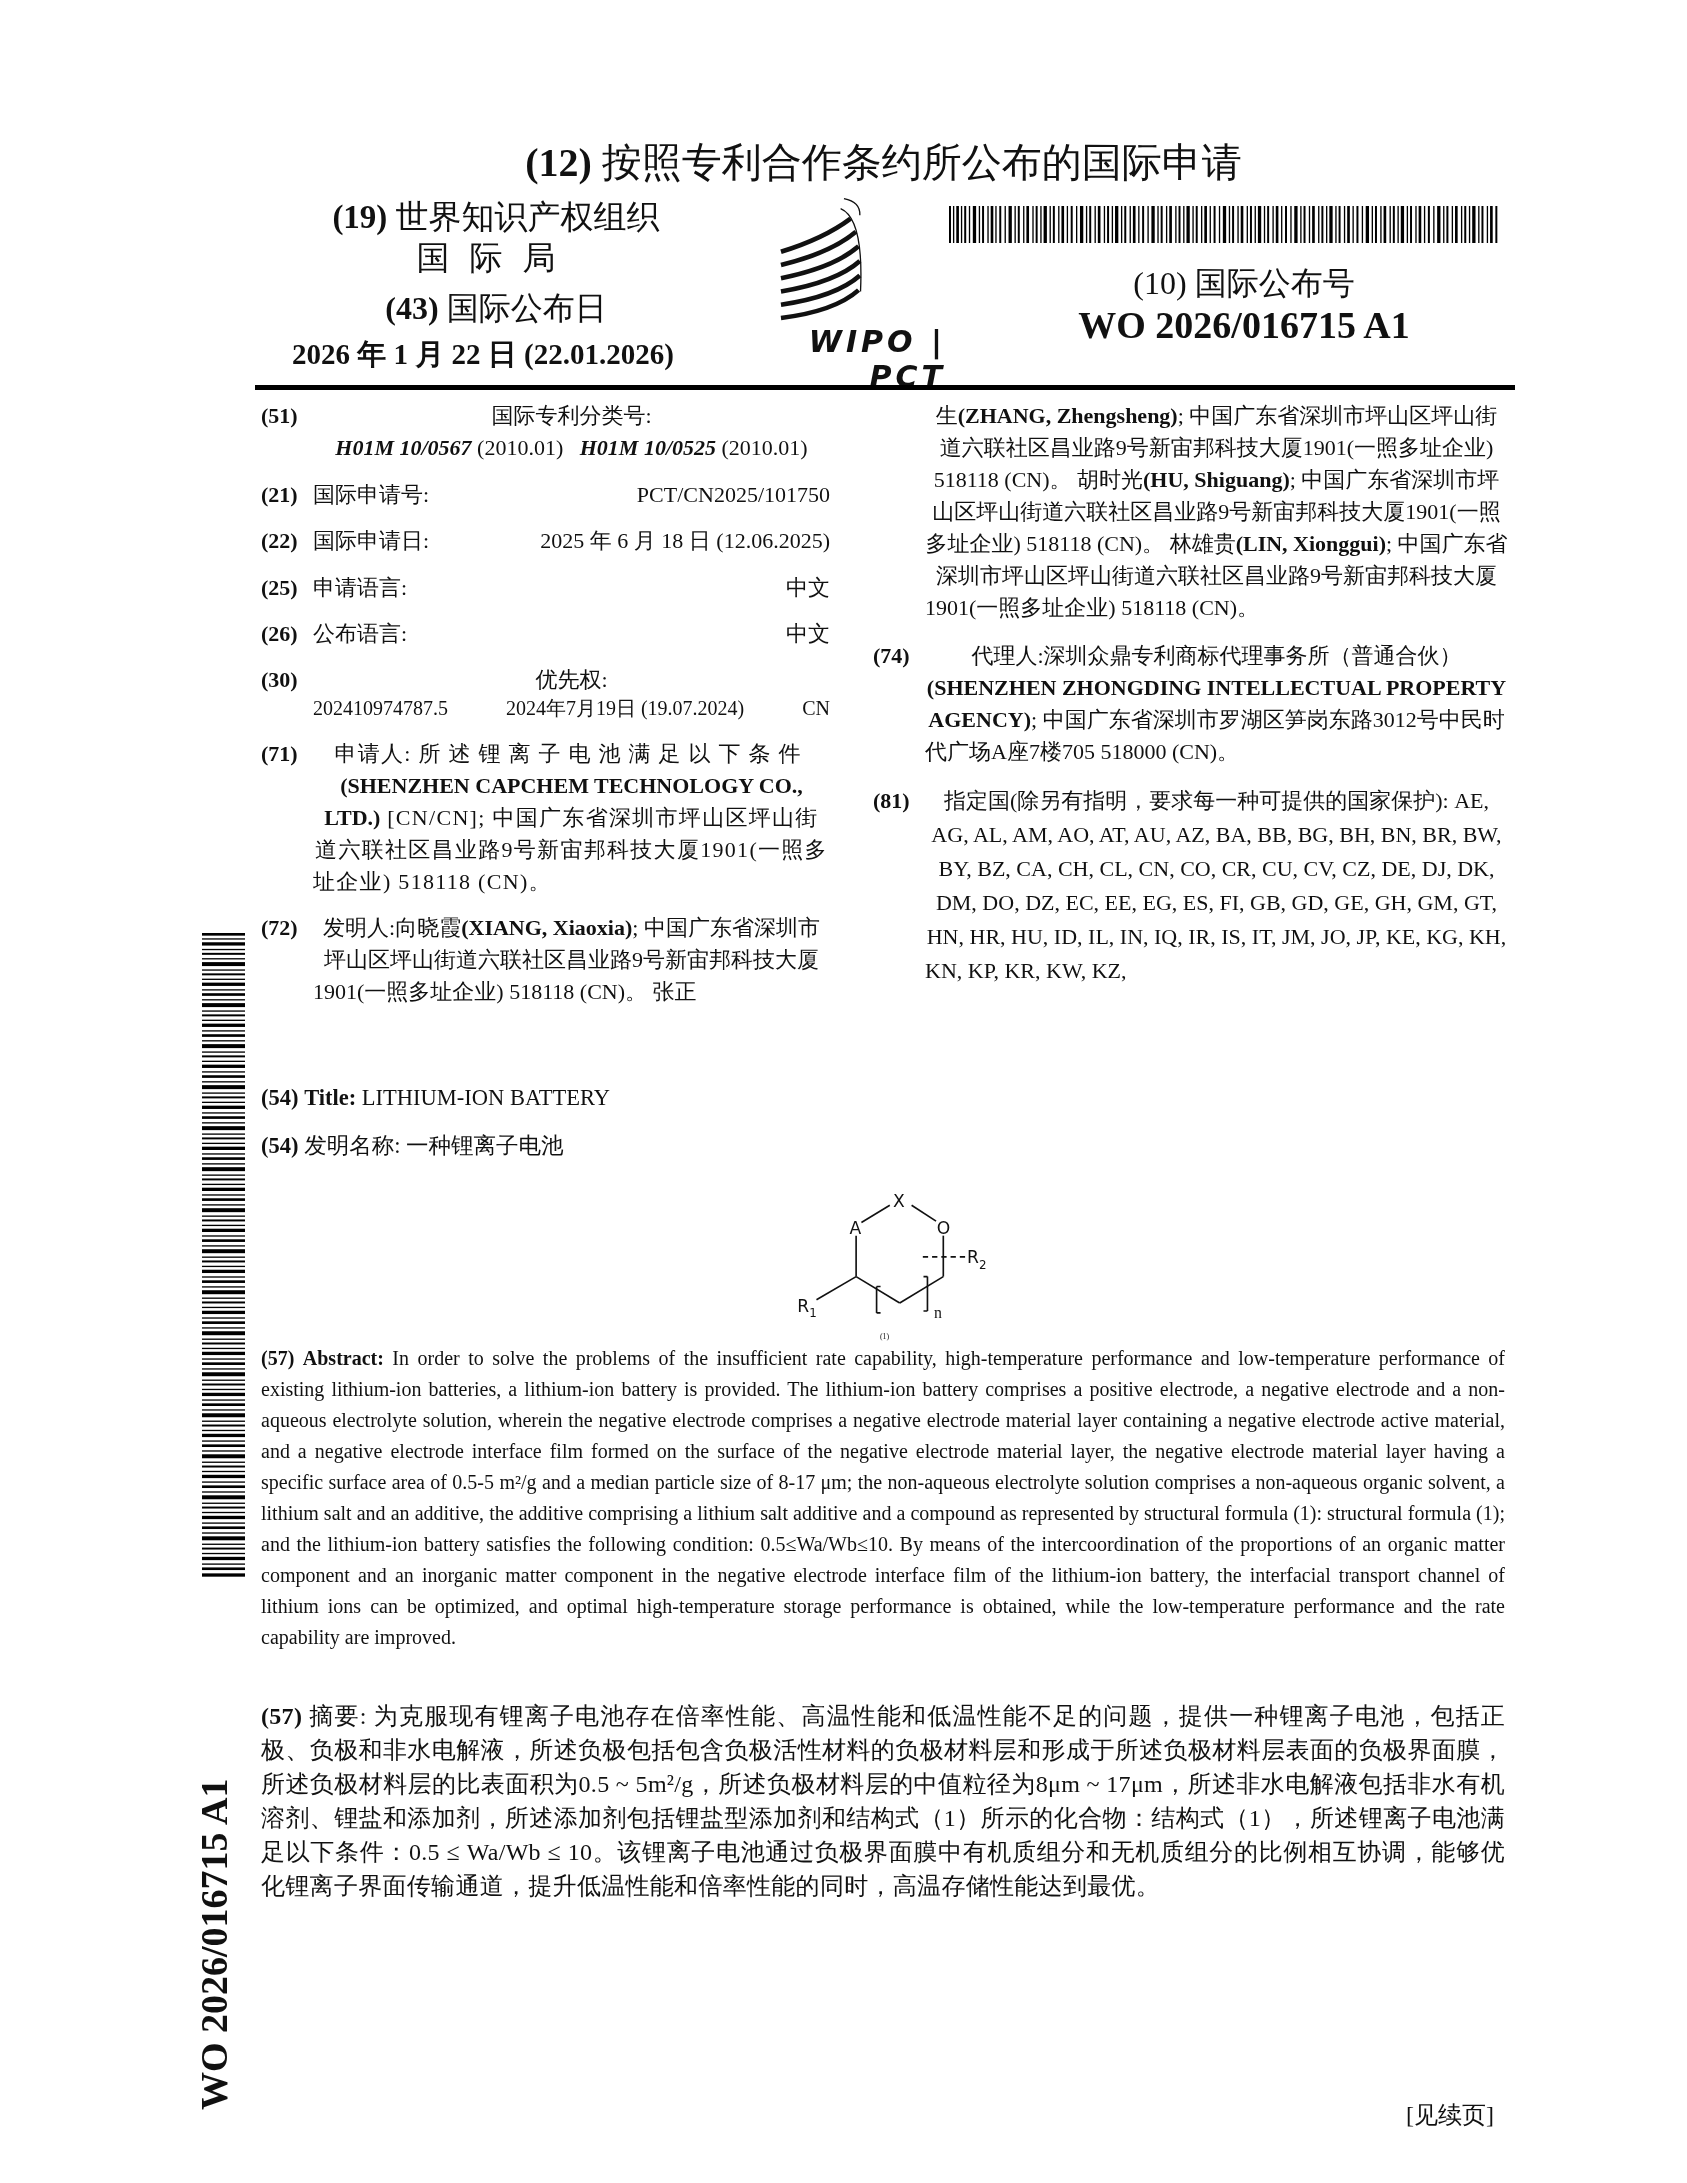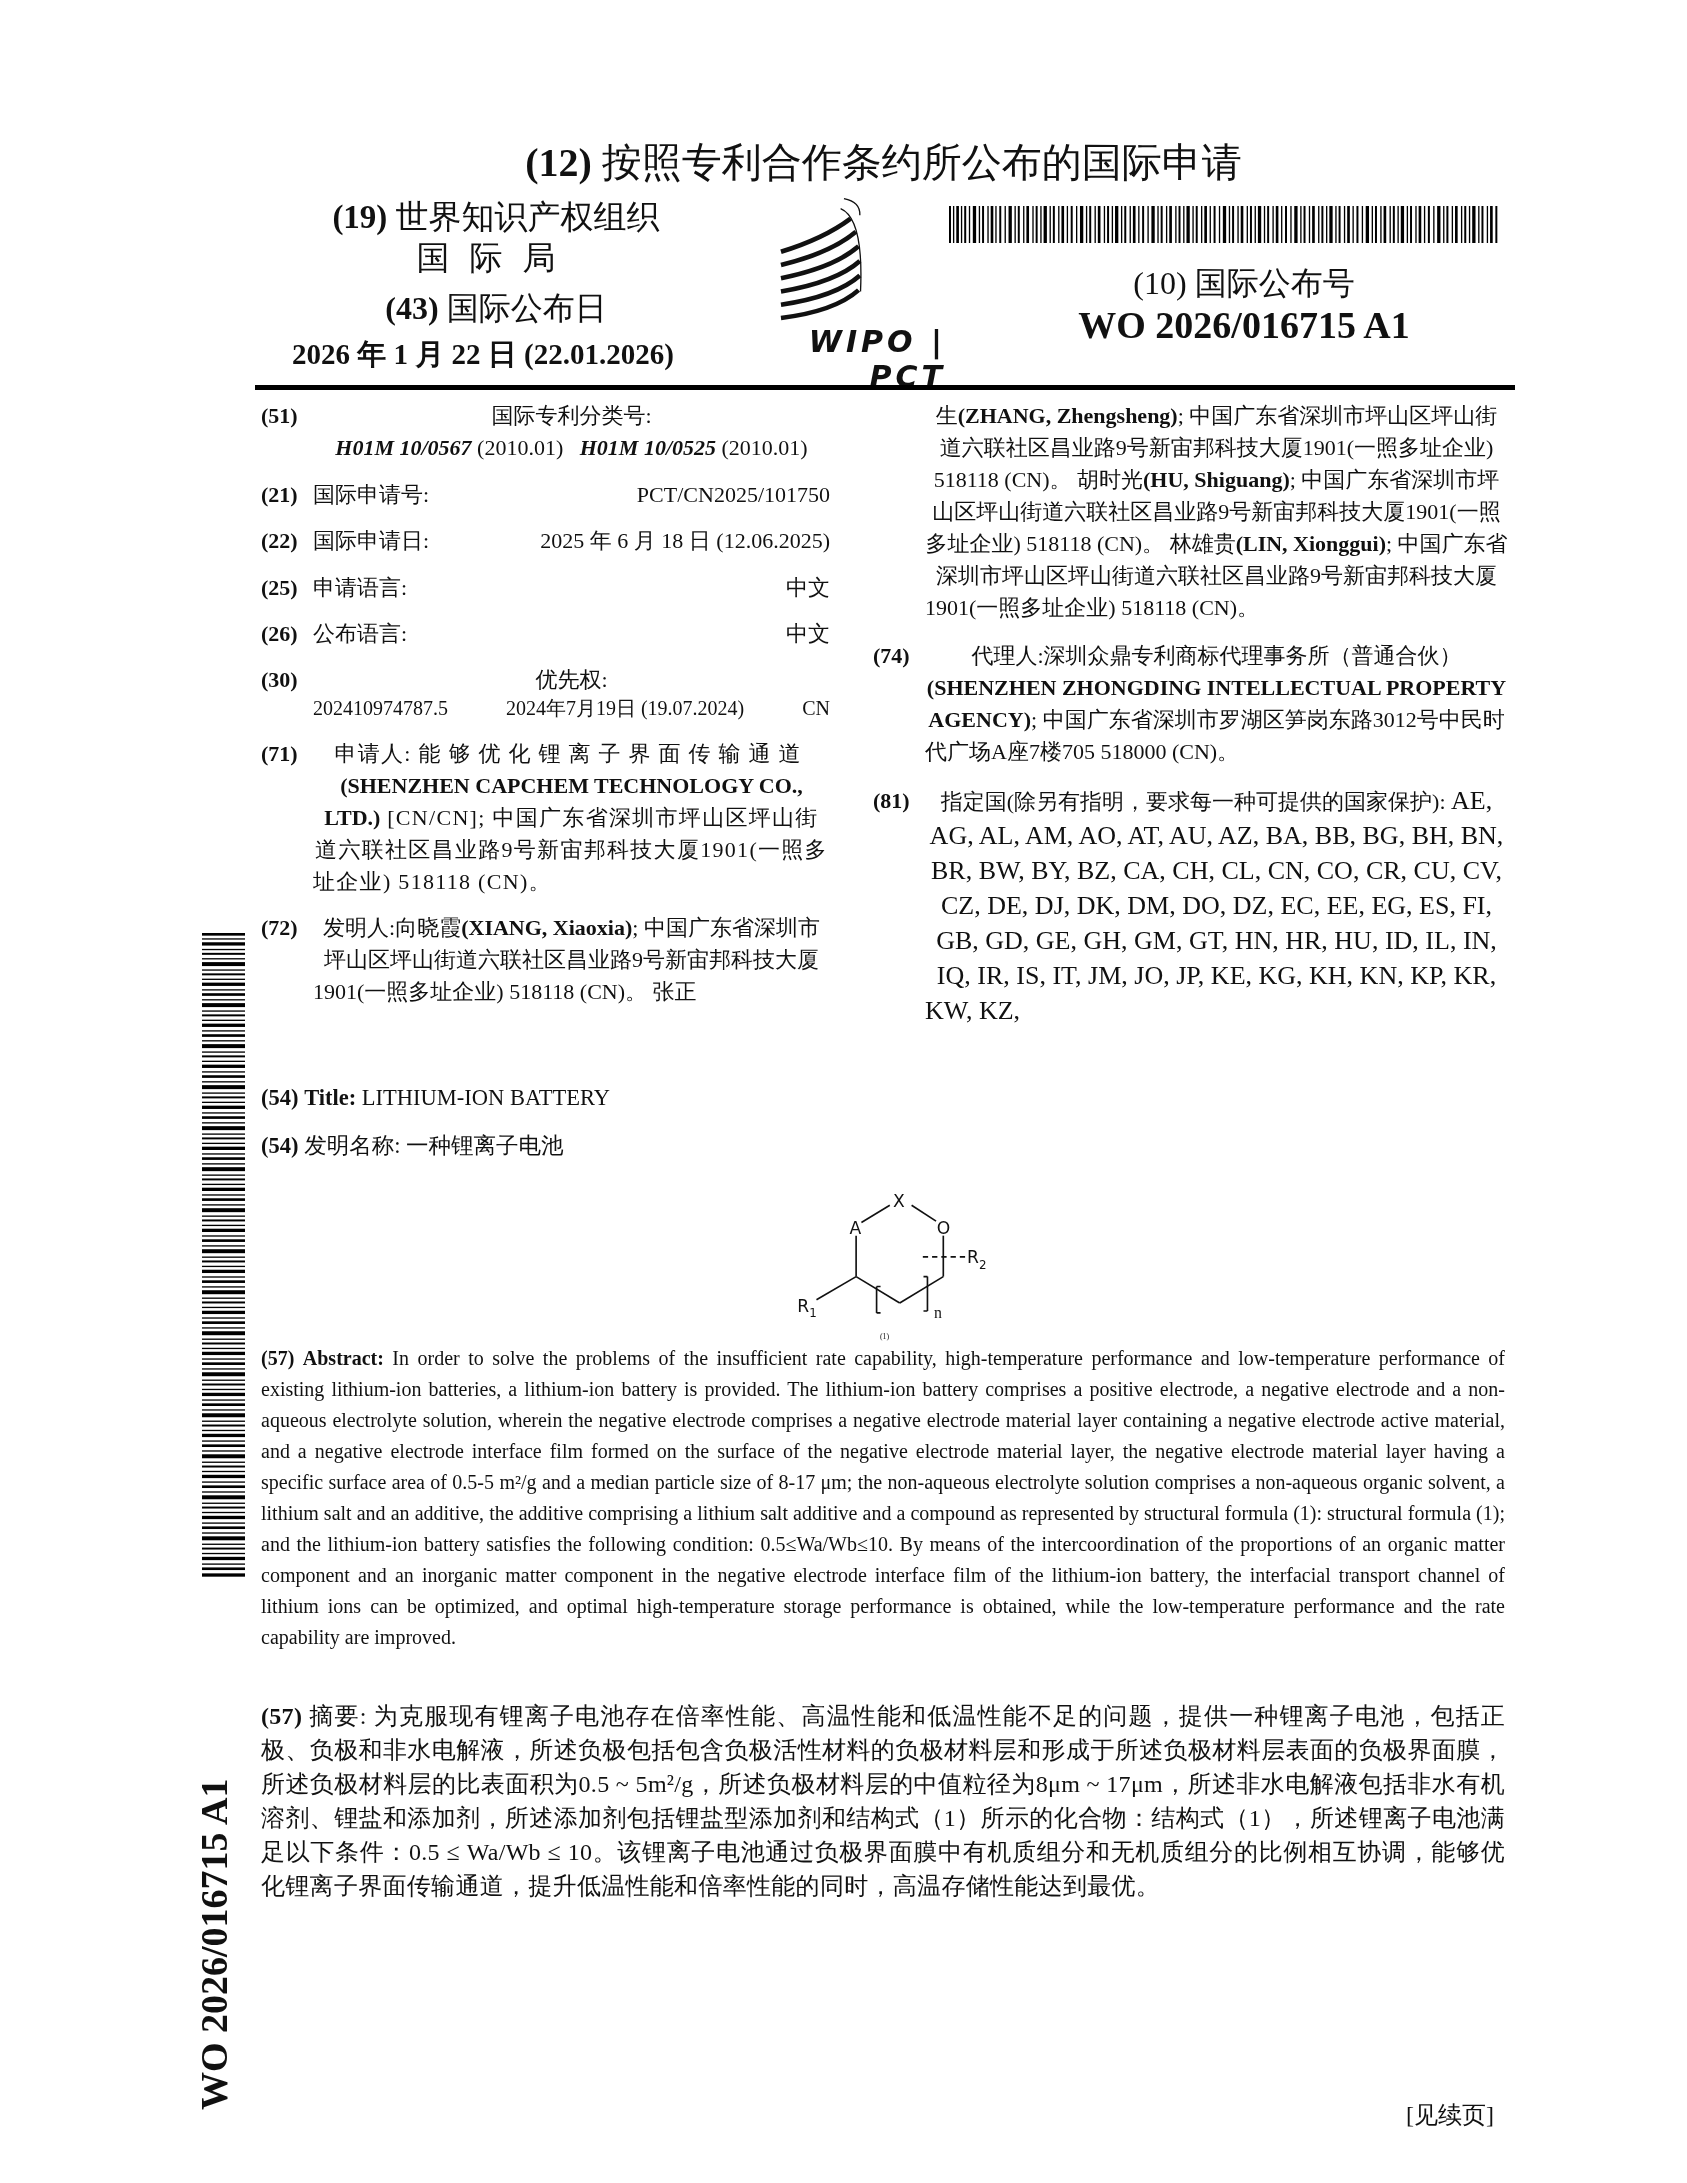--- a/index.html
+++ b/index.html
@@ -269,21 +269,21 @@
         <span>202410974787.5</span>
         <span>2024年7月19日 (19.07.2024)</span>
         <span>CN</span>
       </div>
     </div>
   </div>
   <div class="fld" style="margin-top:14.6px;">
     <span class="code">(71)</span>
     <div class="body just" style="letter-spacing:1.3px;">
       <span>申请人:</span>
-      <span style="letter-spacing:8px;">能够优化锂离子界面传输通道</span><b style="letter-spacing:0;">(SHENZHEN CAPCHEM TECHNOLOGY CO., LTD.)</b>
+      <span style="letter-spacing:8px;">所述锂离子电池满足以下条件</span><b style="letter-spacing:0;">(SHENZHEN CAPCHEM TECHNOLOGY CO., LTD.)</b>
       <span>[CN/CN];</span>
       <span>中国广东省深圳市坪山区坪山街道六联社区昌业路9号新宙邦科技大厦1901(一照多址企业) 518118 (CN)。</span>
     </div>
   </div>
   <div class="fld" style="margin-top:14.6px;">
     <span class="code">(72)</span>
     <div class="body just">
       <span>发明人:</span><span>向晓霞</span><b>(XIANG, Xiaoxia)</b><span>; 中国广东省深圳市坪山区坪山街道六联社区昌业路9号新宙邦科技大厦1901(一照多址企业) 518118 (CN)。</span>
       <span>张正</span>
     </div>
@@ -302,21 +302,21 @@
     <span class="code">(74)</span>
     <div class="body just">
       <span>代理人:</span><span>深圳众鼎专利商标代理事务所（普通合伙）</span>
       <b>(SHENZHEN ZHONGDING INTELLECTUAL PROPERTY AGENCY)</b><span>; 中国广东省深圳市罗湖区笋岗东路3012号中民时代广场A座7楼705 518000 (CN)。</span>
     </div>
   </div>
   <div class="fld" style="margin-top:16px; line-height:34px;">
     <span class="code">(81)</span>
     <div class="body just">
       <span>指定国(除另有指明，要求每一种可提供的国家保护):</span>
-      <span style="font-size:26px;">AE, AG, AL, AM, AO, AT, AU, AZ, BA, BB, BG, BH, BN, BR, BW, BY, BZ, CA, CH, CL, CN, CO, CR, CU, CV, CZ, DE, DJ, DK, DM, DO, DZ, EC, EE, EG, ES, FI, GB, GD, GE, GH, GM, GT, HN, HR, HU, ID, IL, IN, IQ, IR, IS, IT, JM, JO, JP, KE, KG, KH, KN, KP, KR, KW, KZ,</span>
+      <span style="font-size:22px;">AE, AG, AL, AM, AO, AT, AU, AZ, BA, BB, BG, BH, BN, BR, BW, BY, BZ, CA, CH, CL, CN, CO, CR, CU, CV, CZ, DE, DJ, DK, DM, DO, DZ, EC, EE, EG, ES, FI, GB, GD, GE, GH, GM, GT, HN, HR, HU, ID, IL, IN, IQ, IR, IS, IT, JM, JO, JP, KE, KG, KH, KN, KP, KR, KW, KZ,</span>
     </div>
   </div>
 </div>
 
 <div id="title-en" class="abs">
   <b>(54)</b> <b>Title:</b> <span>LITHIUM-ION BATTERY</span>
 </div>
 <div id="title-zh" class="abs">
   <b>(54)</b> <span>发明名称:</span> <span>一种锂离子电池</span>
 </div>

